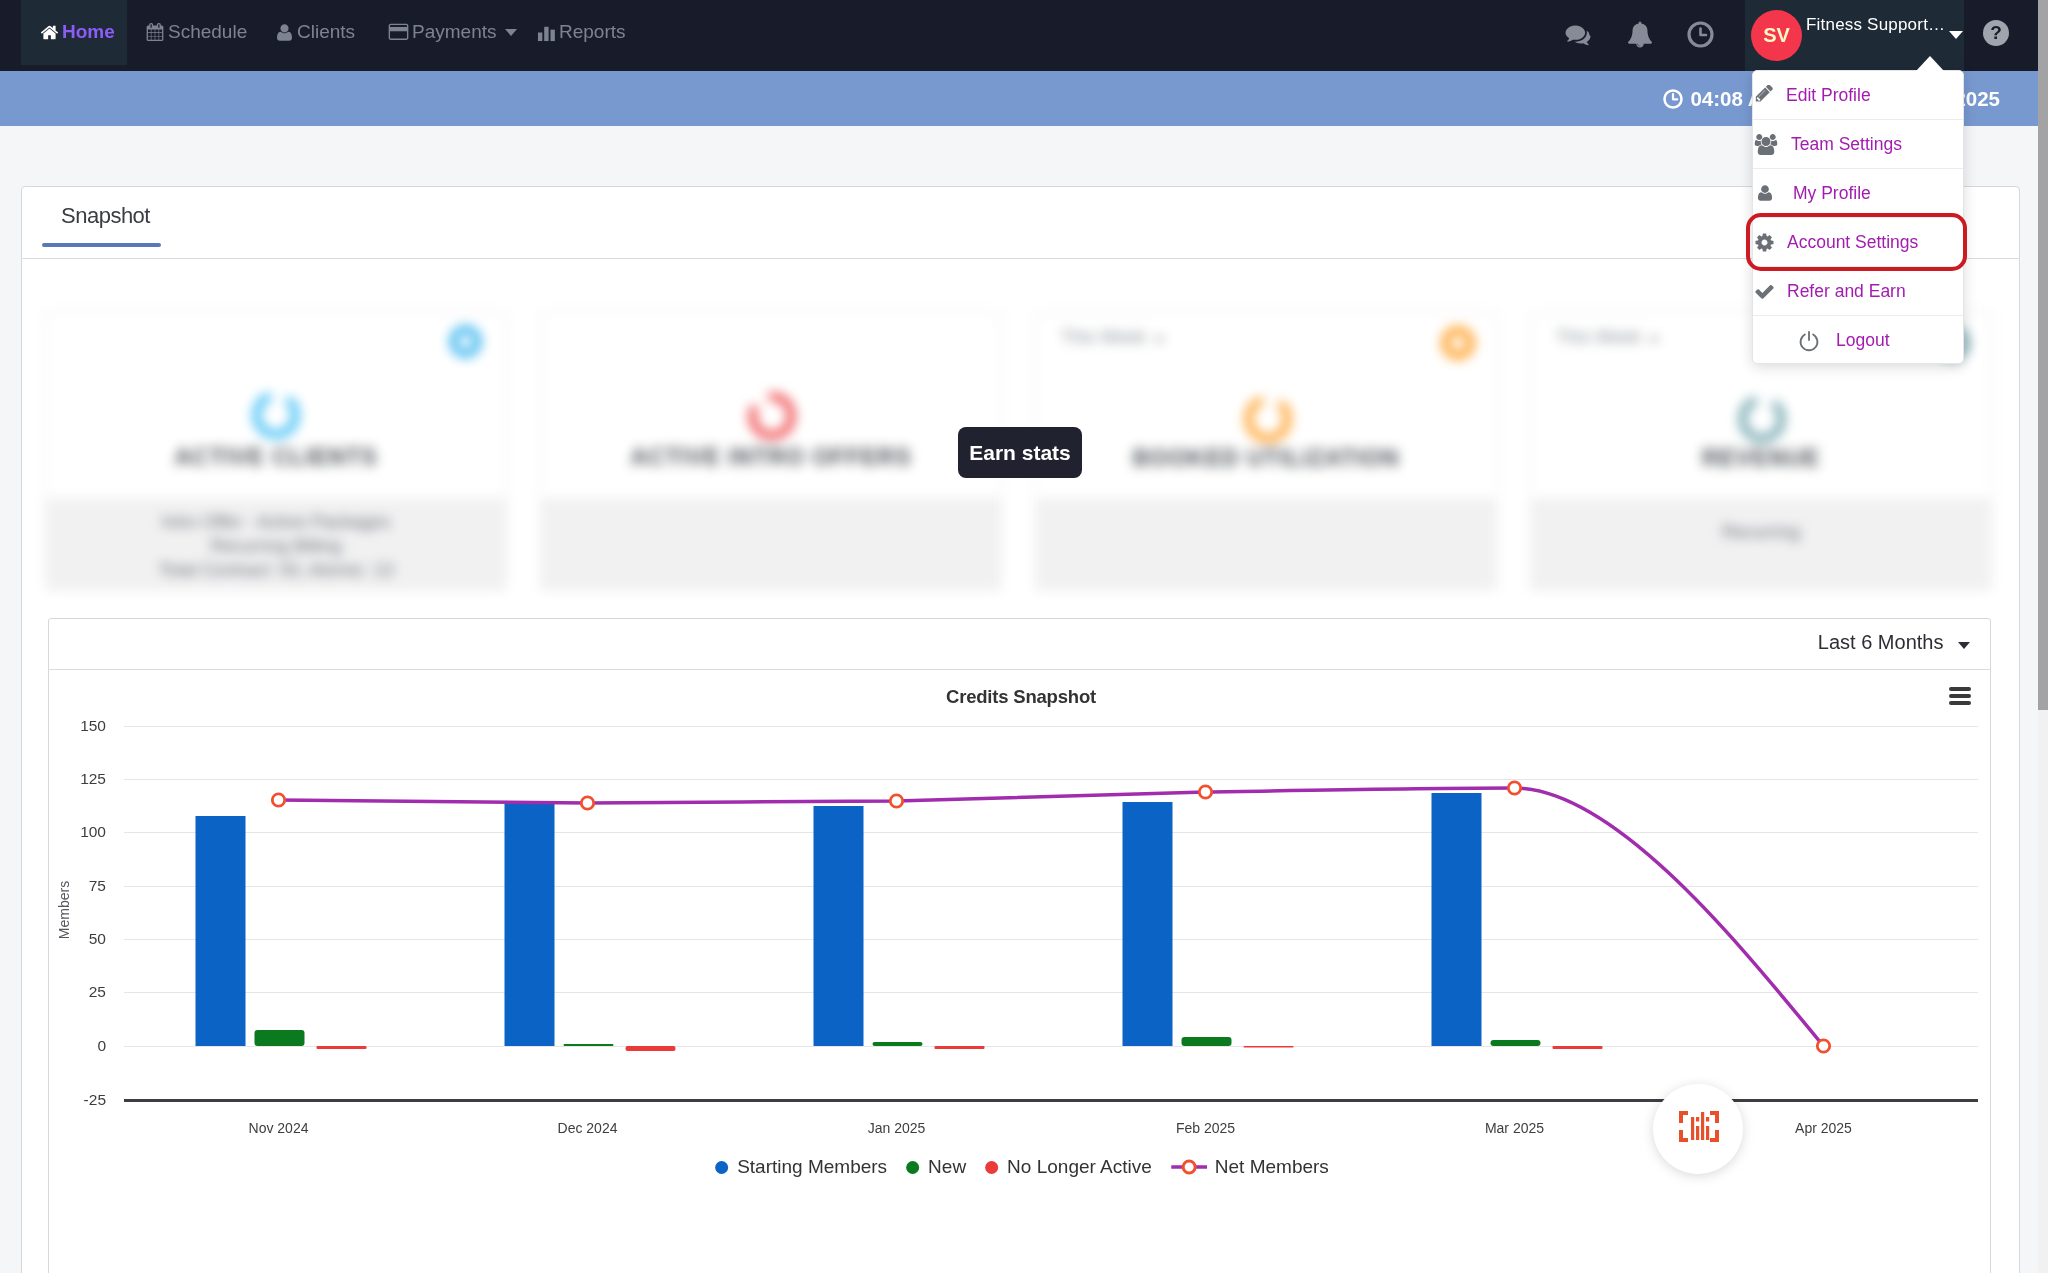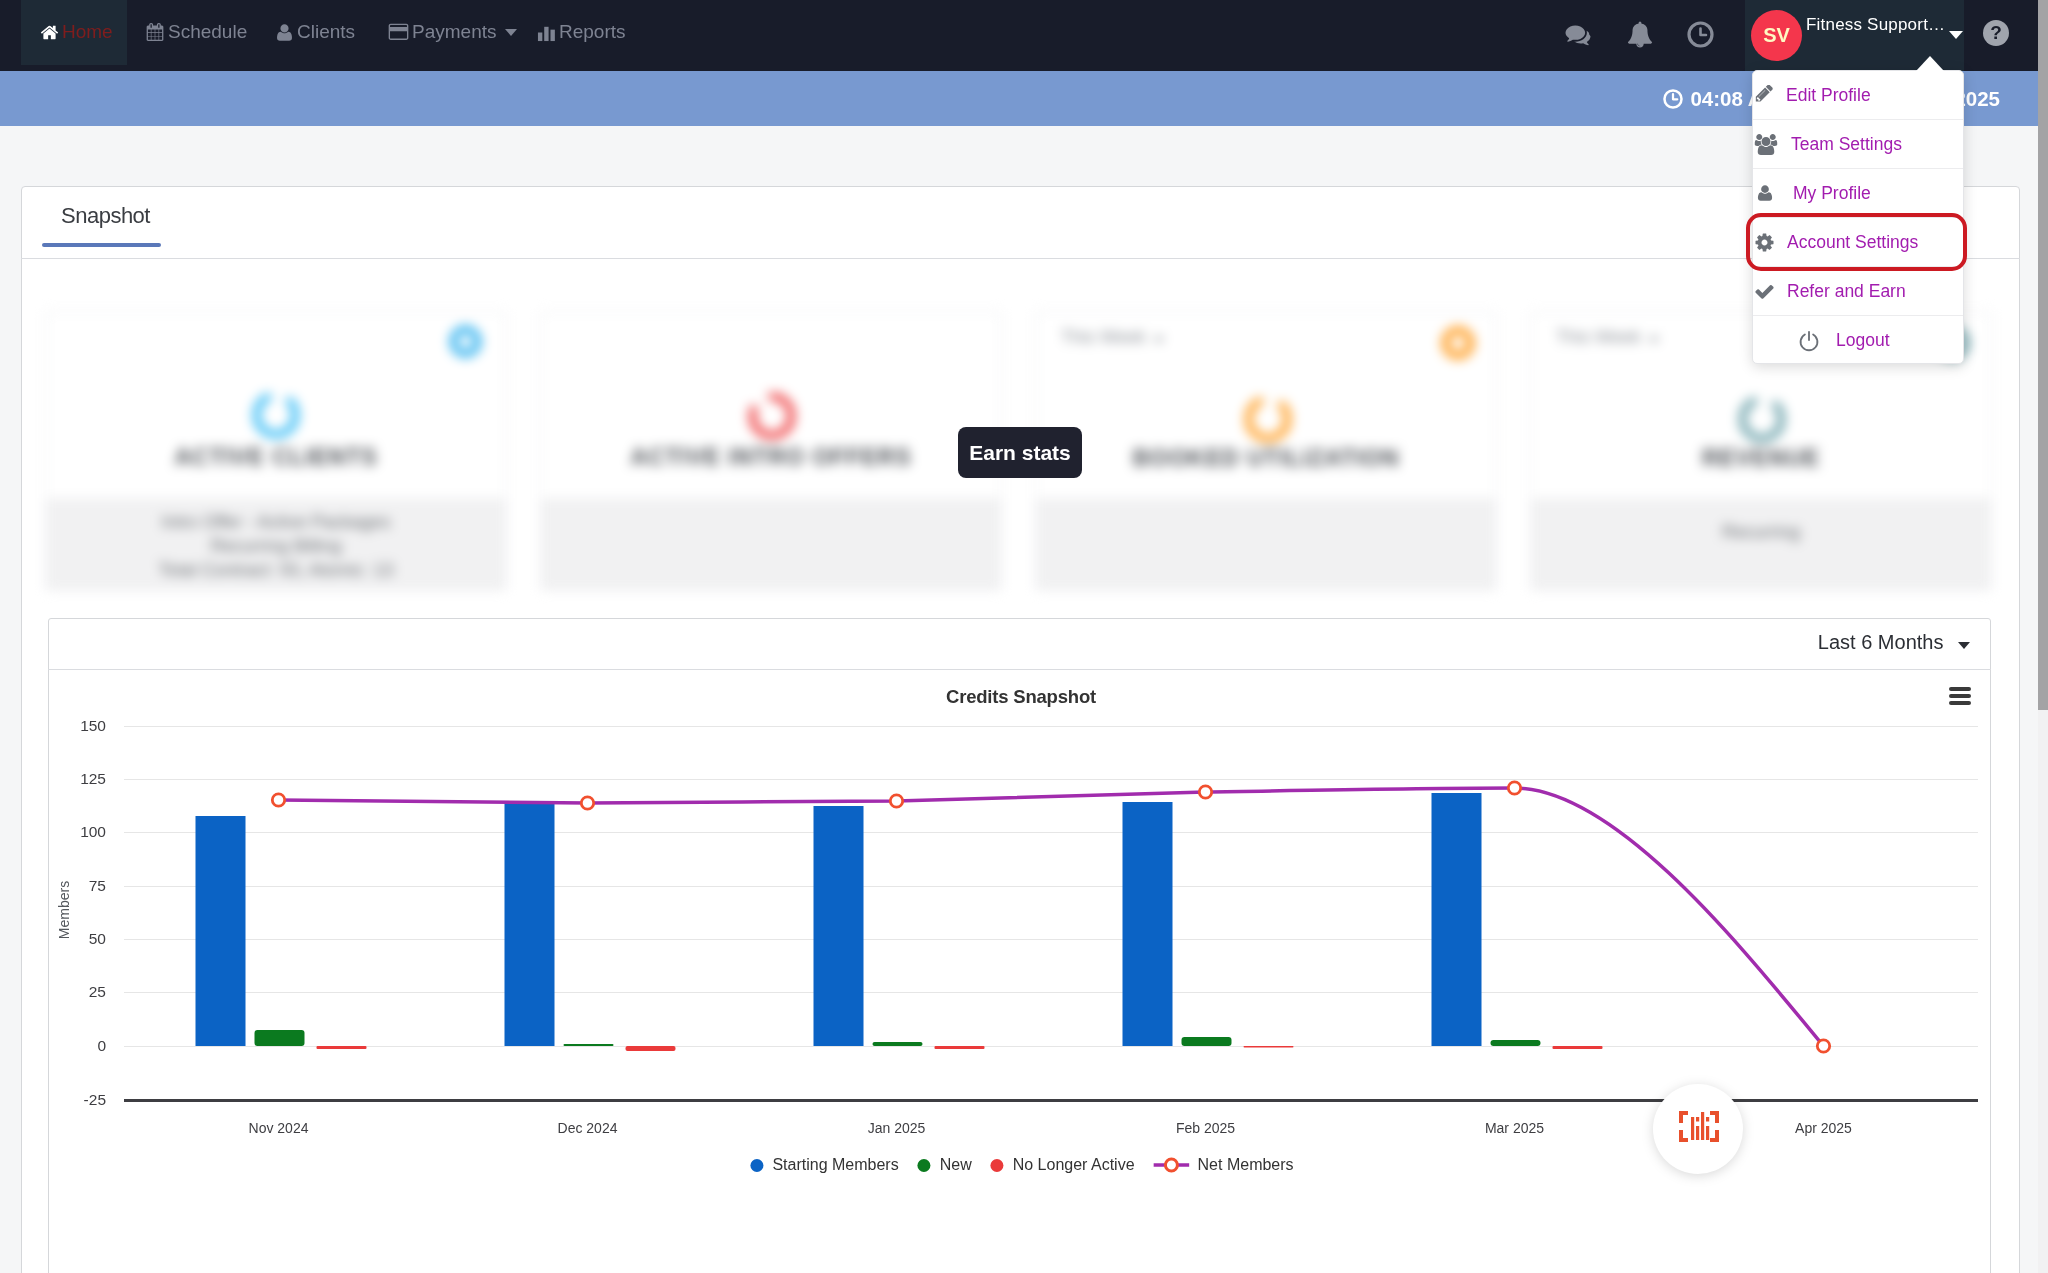--- a/index.html
+++ b/index.html
@@ -5,21 +5,21 @@
   * { margin:0; padding:0; box-sizing:border-box; }
   html,body { width:2048px; height:1273px; overflow:hidden; background:#f5f6f7;
     font-family:"Liberation Sans", sans-serif; position:relative; }
   .abs { position:absolute; }
 
   
   #navbar { position:absolute; left:0; top:0; width:2048px; height:71px; background:#181c2a; }
   #homeactive { position:absolute; left:21px; top:0; width:106px; height:65px; background:#1e2a36; }
   .navitem { position:absolute; top:0; height:64px; display:flex; align-items:center; color:#7e8392; font-size:19px; }
   .navitem svg { fill:#7e8392; }
-  .navitem.active { color:#7f1d1d; font-weight:normal; }
+  .navitem.active { color:#8b5cf6; font-weight:bold; }
   .navitem.active svg { fill:#ffffff; }
   .caret { display:inline-block; width:0; height:0; border-left:6.5px solid transparent; border-right:6.5px solid transparent; border-top:7.5px solid #7e8392; margin-left:9px; }
   .ricon { position:absolute; }
   #userbox { position:absolute; left:1745px; top:0; width:219px; height:71px; background:#1e2a36; }
   #avatar { position:absolute; left:1751px; top:10px; width:51px; height:51px; border-radius:50%; background:#f4364c; color:#fef9c3; font-size:20px; font-weight:bold; display:flex; align-items:center; justify-content:center; }
   #uname { position:absolute; left:1806px; top:0; height:50px; display:flex; align-items:center; color:#fff; font-size:17px; letter-spacing:0.2px; }
   #ucaret { position:absolute; left:1949px; top:31px; width:0; height:0; border-left:7px solid transparent; border-right:7px solid transparent; border-top:8px solid #fff; }
   #qcircle { position:absolute; left:1983px; top:20px; width:26px; height:26px; border-radius:50%; background:#a0a4ad; color:#181c2a; font-weight:bold; font-size:19px; display:flex; align-items:center; justify-content:center; }
 
   
@@ -270,21 +270,21 @@
       <rect x="1643" y="447" width="3.2" height="23"></rect>
       <rect x="1648" y="447" width="3.2" height="4.5"></rect>
       <rect x="1648" y="456" width="3.2" height="14"></rect>
       <rect x="1653" y="442" width="3.2" height="28"></rect>
       <rect x="1658" y="447" width="3.2" height="4.5"></rect>
       <rect x="1658" y="456" width="3.2" height="14"></rect>
     </g>
   </g>
 </svg>
 
-<div id="legend" class="abs" style="left:1022px; top:1156px; transform:translateX(-50%); display:flex; align-items:center; gap:19px; font-size:16px; color:#333; z-index:3; white-space:nowrap;">
+<div id="legend" class="abs" style="left:1022px; top:1156px; transform:translateX(-50%); display:flex; align-items:center; gap:19px; font-size:19px; color:#333; z-index:3; white-space:nowrap;">
   <span style="display:flex; align-items:center;"><span style="width:13px;height:13px;border-radius:50%;background:#0b63c5;margin-right:9px;"></span>Starting Members</span>
   <span style="display:flex; align-items:center;"><span style="width:13px;height:13px;border-radius:50%;background:#0b7a1f;margin-right:9px;"></span>New</span>
   <span style="display:flex; align-items:center;"><span style="width:13px;height:13px;border-radius:50%;background:#ea3a3a;margin-right:9px;"></span>No Longer Active</span>
   <span style="display:flex; align-items:center;"><svg width="36" height="16" viewBox="0 0 36 16" style="margin-right:8px;">
         <line x1="0" y1="8" x2="36" y2="8" stroke="#a12cad" stroke-width="3.5"></line>
         <circle cx="18" cy="8" r="6" fill="#fff" stroke="#f1502f" stroke-width="3"></circle>
       </svg>Net Members</span>
 </div>
 
 <div id="ddtri"></div>

